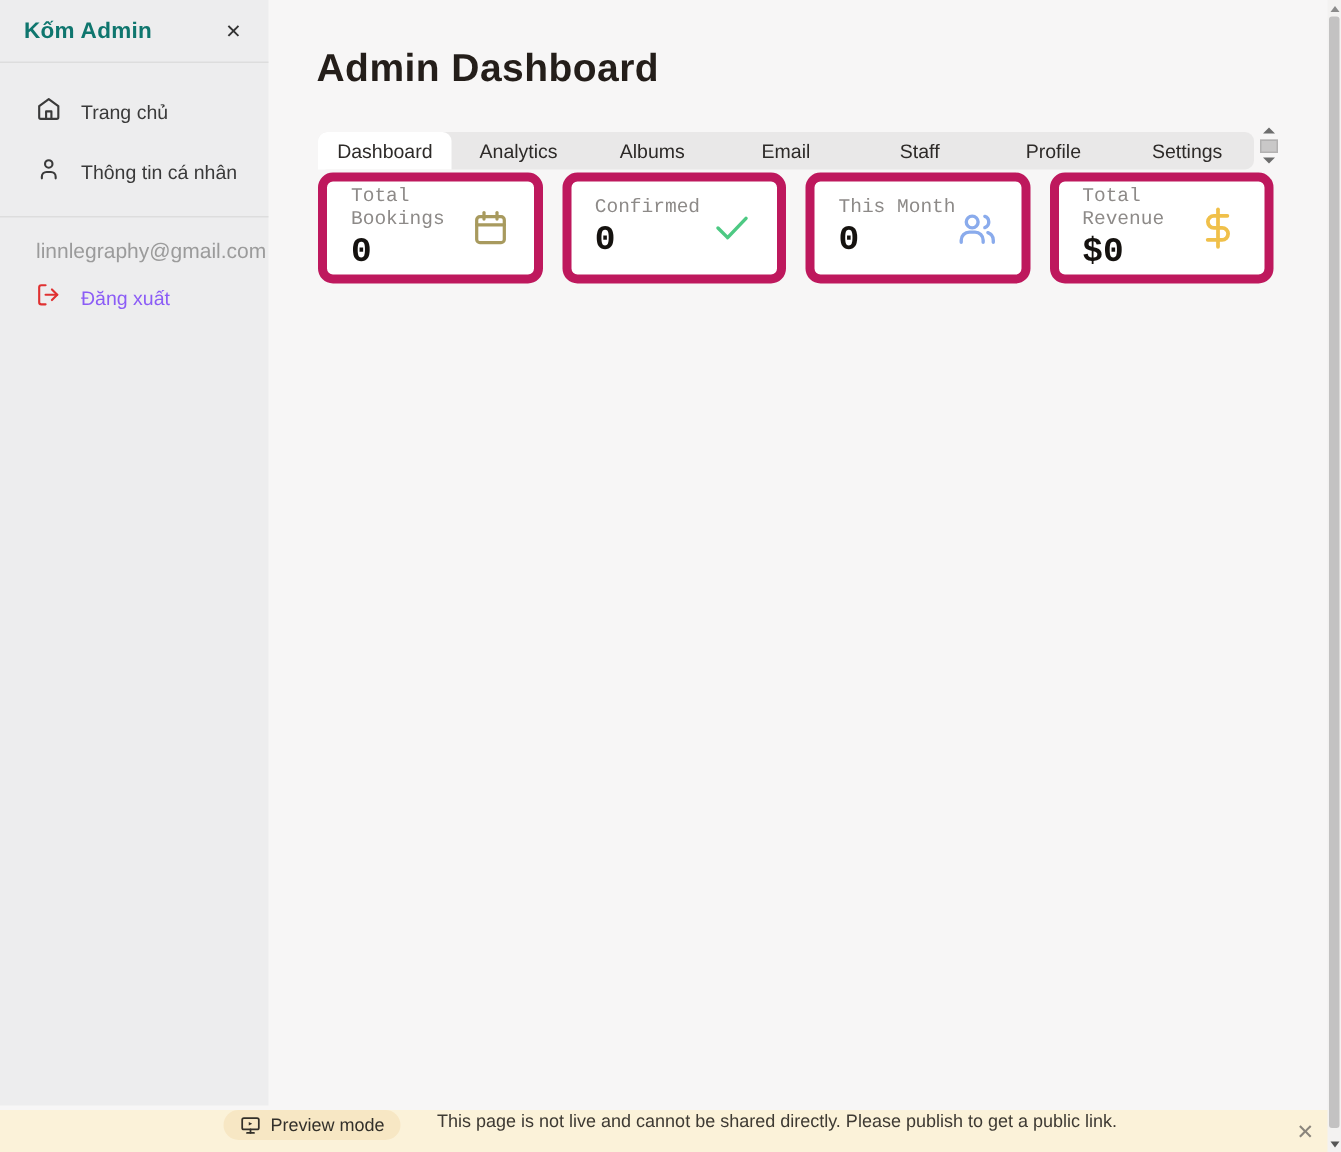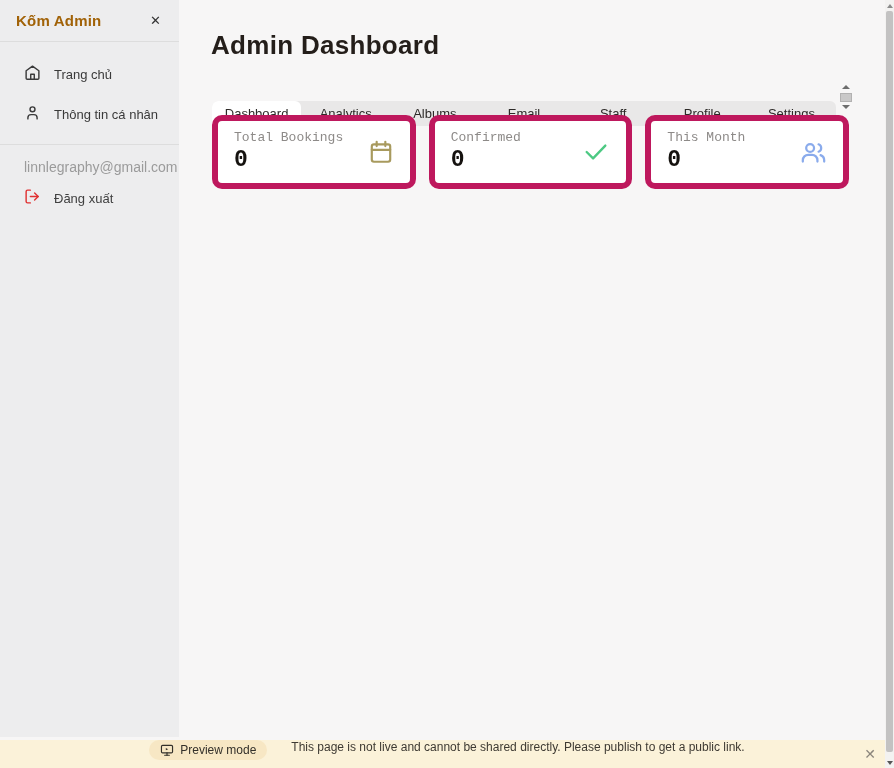--- a/index.html
+++ b/index.html
@@ -13,44 +13,44 @@
   }
   
   .sidebar {
     position:absolute; left:0; top:0; width:179px; height:737px;
     background:#ededee;
   }
   .sidebar-header {
     height:42px; display:flex; align-items:center; justify-content:space-between;
     padding:0 14px 0 16px; border-bottom:1px solid #dddddd;
   }
-  .sidebar-title { font-size:15px; font-weight:bold; color:#a16207; letter-spacing:.2px; }
+  .sidebar-title { font-size:15px; font-weight:bold; color:#0f766e; letter-spacing:.2px; }
   .icon-btn {
     background:none; border:none; cursor:pointer; color:#333;
     font-size:13px; line-height:1; padding:4px; display:flex; align-items:center;
   }
   .nav { padding-top:12px; }
   .nav-item {
     display:flex; align-items:center; gap:13px;
     padding:10px 16px 10px 24px; font-size:13px; color:#3a3a3a; cursor:pointer;
   }
   .nav-item svg { flex:0 0 auto; }
   .sidebar-divider { border:none; border-top:1px solid #dddddd; margin:10px 0 0; }
   .sidebar-email { padding:14px 24px 0; font-size:14px; color:#9b9b9b; }
   .logout-item {
     display:flex; align-items:center; gap:13px;
-    padding:13px 16px 10px 24px; font-size:13px; color:#404040; cursor:pointer; font-weight:500;
+    padding:13px 16px 10px 24px; font-size:13px; color:#8b5cf6; cursor:pointer; font-weight:500;
   }
   
   .main { position:absolute; left:179px; top:0; width:715px; height:737px; }
   .page-title {
     margin:30px 0 0 32px; font-size:26px; font-weight:800; color:#241e1a; letter-spacing:.3px;
   }
   .tabs {
-    position:absolute; left:33px; top:101px; width:624px; height:25px;
+    position:absolute; left:33px; top:88px; width:624px; height:25px;
     display:flex; background:#e9e8e8; border-radius:6px;
   }
   .tab {
     flex:1; display:flex; align-items:center; justify-content:center;
     font-size:13px; color:#2d2a28; cursor:pointer; white-space:nowrap;
   }
   .tab.active { background:#ffffff; border-radius:6px 6px 0 0; }
   .tab-scroll {
     position:absolute; left:660px; top:85px; width:13px; height:24px;
     display:flex; flex-direction:column; align-items:center; justify-content:space-between;
@@ -225,20 +225,32 @@
       <span class="card-icon">
         <svg width="27" height="27" viewBox="0 0 24 24" fill="none" stroke="#8aabec" stroke-width="2" stroke-linecap="round" stroke-linejoin="round">
           <circle cx="9" cy="8" r="3.5"></circle>
           <path d="M2.5 20v-1.2A4.8 4.8 0 0 1 7.3 14h3.4a4.8 4.8 0 0 1 4.8 4.8V20"></path>
           <path d="M16.5 4.7a3.5 3.5 0 0 1 0 6.6"></path>
           <path d="M21.5 20v-1.2a4.8 4.8 0 0 0-3.2-4.5"></path>
         </svg>
       </span>
     </div>
 
+    <div class="card">
+      <div>
+        <div class="card-label">Total Revenue</div>
+        <div class="card-value">$0</div>
+      </div>
+      <span class="card-icon">
+        <svg width="30" height="30" viewBox="0 0 24 24" fill="none" stroke="#f0c04a" stroke-width="2" stroke-linecap="round" stroke-linejoin="round">
+          <line x1="12" y1="2" x2="12" y2="22"></line>
+          <path d="M17 5.5H9.8a3.2 3.2 0 0 0 0 6.4h4.4a3.2 3.2 0 0 1 0 6.4H6.5"></path>
+        </svg>
+      </span>
+    </div>
   </div>
 </main>
 
 <div class="banner">
   <span class="preview-pill">
     <span style="display:flex;">
       <svg width="14" height="14" viewBox="0 0 24 24" fill="none" stroke="#33302a" stroke-width="2" stroke-linecap="round" stroke-linejoin="round">
         <rect x="2.5" y="4" width="19" height="13" rx="2"></rect>
         <path d="M10 8.5l4 2-4 2z" fill="#33302a" stroke="none"></path>
         <line x1="8" y1="21" x2="16" y2="21"></line>

